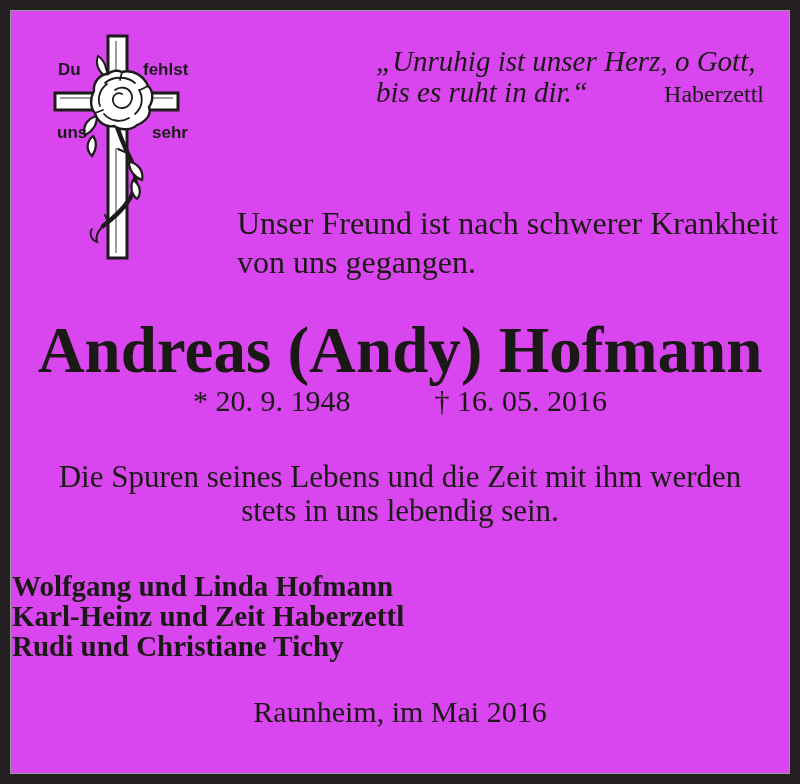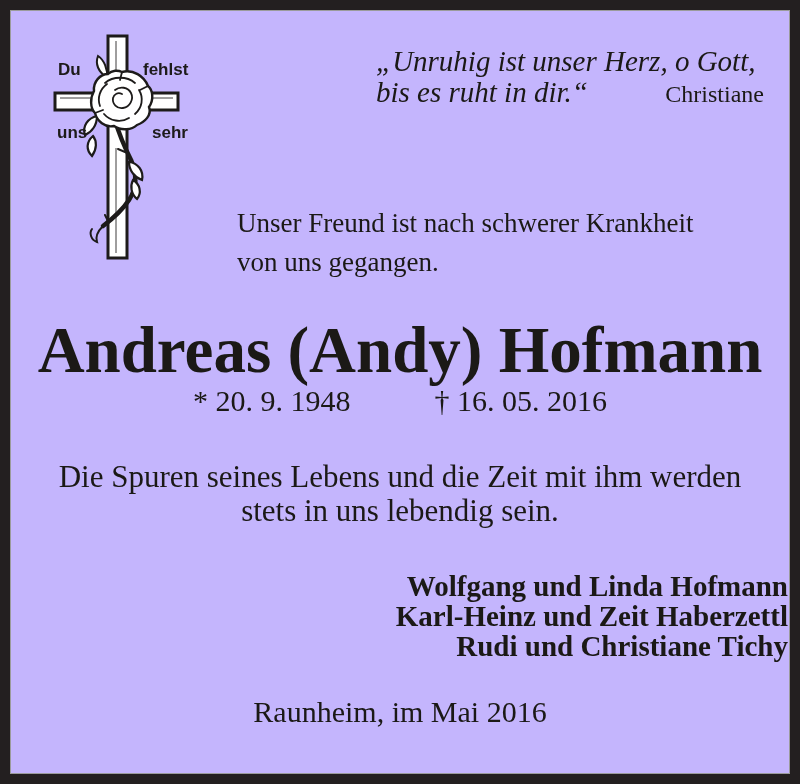--- a/index.html
+++ b/index.html
@@ -5,21 +5,21 @@
   :root{
     --frame:#231f20;
     --inner-line:#9b9b9b;
     --text:#1b1916;
     --art:#1d1b1a;
   }
   html,body{margin:0;padding:0;background:#fff;}
   .page{
     position:relative;
     width:800px;height:784px;
-    background:#c4b5fd;
+    background:#d946ef;
     font-family:"Liberation Serif","DejaVu Serif",serif;
     color:var(--text);
     overflow:hidden;
     box-sizing:border-box;
   }
   .frame{
     position:absolute;inset:0;
     border:10px solid var(--frame);
     box-sizing:border-box;
     pointer-events:none;
@@ -48,21 +48,21 @@
   }
   .quote-row2{
     display:flex;justify-content:space-between;align-items:baseline;
   }
   .quote-attribution{
     font-style:normal;
     font-size:24px;
   }
   .intro{
     position:absolute;left:237px;top:204px;
-    font-size:27px;line-height:39px;
+    font-size:32px;line-height:39px;
     white-space:nowrap;
   }
   .deceased-name{
     position:absolute;left:12px;right:12px;top:314px;
     text-align:center;
     font-weight:bold;
     font-size:65px;line-height:72px;
     white-space:nowrap;
   }
   .dates{
@@ -72,21 +72,21 @@
     text-align:center;
   }
   .memory{
     position:absolute;left:12px;right:12px;top:460px;
     text-align:center;
     font-size:31px;line-height:34px;
     white-space:nowrap;
   }
   .mourners{
     position:absolute;left:12px;right:12px;top:571px;
-    text-align:right;
+    text-align:left;
     font-weight:bold;
     font-size:29px;line-height:30px;
     white-space:nowrap;
   }
   .dateline{
     position:absolute;left:12px;right:12px;top:696px;
     text-align:center;
     font-size:30px;line-height:32px;
     white-space:nowrap;
   }
@@ -142,21 +142,21 @@
     <text x="13" y="47" class="emblem-label">Du</text>
     <text x="98" y="47" class="emblem-label">fehlst</text>
     <text x="12" y="110" class="emblem-label">uns</text>
     <text x="107" y="110" class="emblem-label">sehr</text>
   </svg>
 
   <div class="quote">
     <div>„Unruhig ist unser Herz, o Gott,</div>
     <div class="quote-row2">
       <span>bis es ruht in dir.“</span>
-      <span class="quote-attribution">Christiane</span>
+      <span class="quote-attribution">Haberzettl</span>
     </div>
   </div>
 
   <div class="intro">
     <div>Unser Freund ist nach schwerer Krankheit</div>
     <div>von uns gegangen.</div>
   </div>
 
   <div class="deceased-name">Andreas (Andy) Hofmann</div>
 

